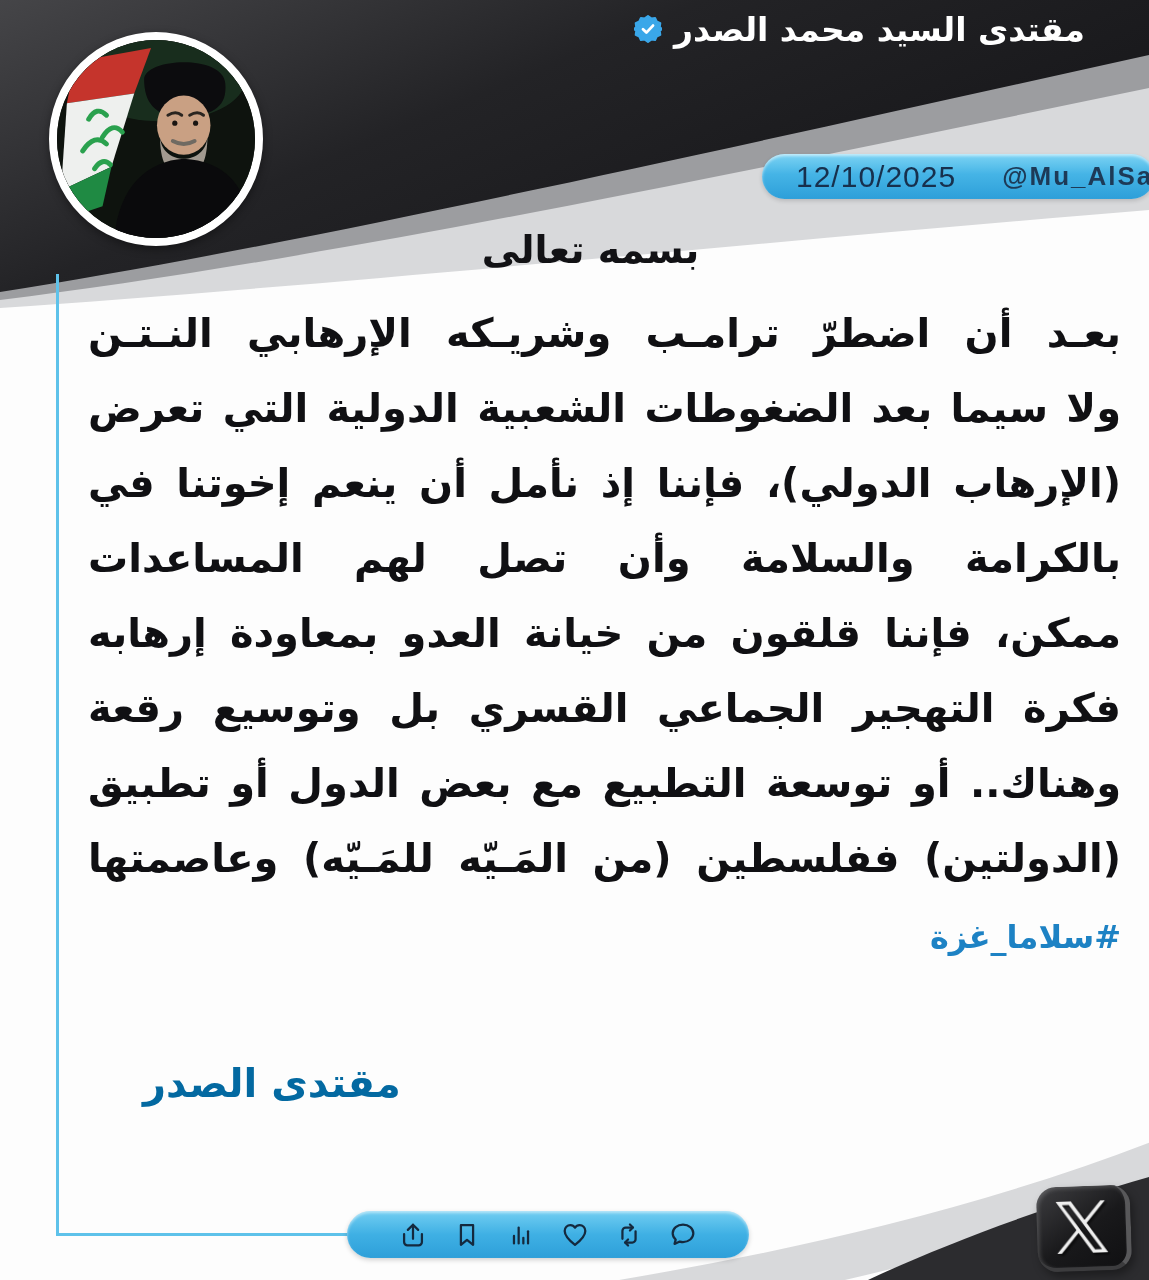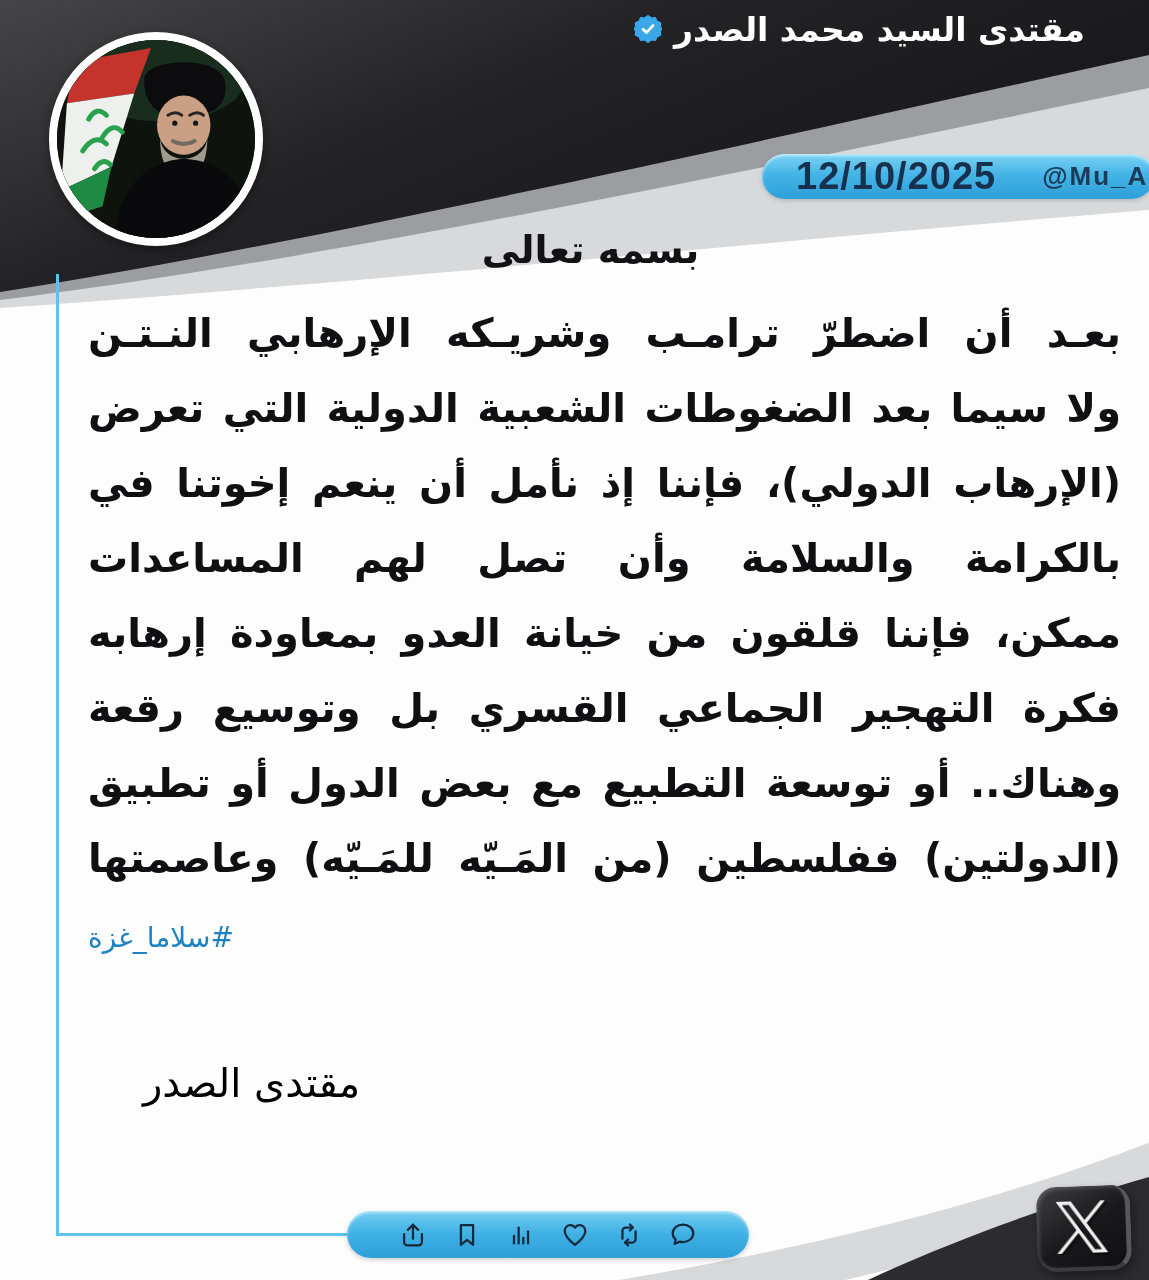--- a/index.html
+++ b/index.html
@@ -28,44 +28,44 @@
   
   .date-pill{
     position:absolute;left:762px;top:154px;width:392px;height:45px;
     border-radius:24px;
     background:linear-gradient(180deg,#7dd4f4 0%,#45b4e6 45%,#2d9fd9 100%);
     box-shadow:inset 0 2px 3px rgba(255,255,255,.55), 0 2px 4px rgba(0,0,0,.15);
     display:flex;align-items:center;direction:ltr;
     padding-left:34px;box-sizing:border-box;gap:46px;
     font-family:"Liberation Sans",sans-serif;color:#17304d;
   }
-  .date-pill .date{font-size:38px;font-weight:bold;letter-spacing:1px;}
+  .date-pill .date{font-size:30px;font-weight:normal;letter-spacing:1px;}
   .date-pill .handle{font-size:26px;font-weight:bold;letter-spacing:2px;color:#1d3a57;}
 
   
   .basmala{
     position:absolute;left:16px;right:0;top:228px;text-align:center;
     font-size:38px;font-weight:bold;color:#121215;letter-spacing:1px;direction:rtl;
   }
 
   
   .body-text{
     position:absolute;left:88px;right:44px;top:296px;direction:rtl;color:#101013;
     font-weight:bold;font-size:40px;
   }
   .body-line{height:75px;line-height:75px;white-space:nowrap;}
   .body-line.just{text-align:justify;text-align-last:justify;text-justify:inter-word;white-space:normal;overflow:hidden;}
   .body-line.end{text-align:right;margin-top:14px;}
   .hashtag{
-    height:75px;line-height:75px;text-align:left;color:#1d82c4;margin-top:4px;
-    font-size:28px;font-weight:normal;
+    height:75px;line-height:75px;text-align:right;color:#1d82c4;margin-top:4px;
+    font-size:32px;font-weight:bold;
   }
   .signature{
-    position:absolute;left:143px;top:1060px;font-size:40px;font-weight:normal;
-    color:#000000;direction:rtl;
+    position:absolute;left:143px;top:1060px;font-size:40px;font-weight:bold;
+    color:#0369a1;direction:rtl;
   }
 
   
   .frame-line-v{position:absolute;left:56px;top:274px;width:3px;height:962px;background:#5ec2ea;}
   .frame-line-h{position:absolute;left:56px;top:1233px;width:300px;height:3px;background:#5ec2ea;}
 
   
   .toolbar{
     position:absolute;left:347px;top:1211px;width:402px;height:47px;border-radius:24px;
     background:linear-gradient(180deg,#72cef2 0%,#3fb0e4 50%,#2d9fd9 100%);

